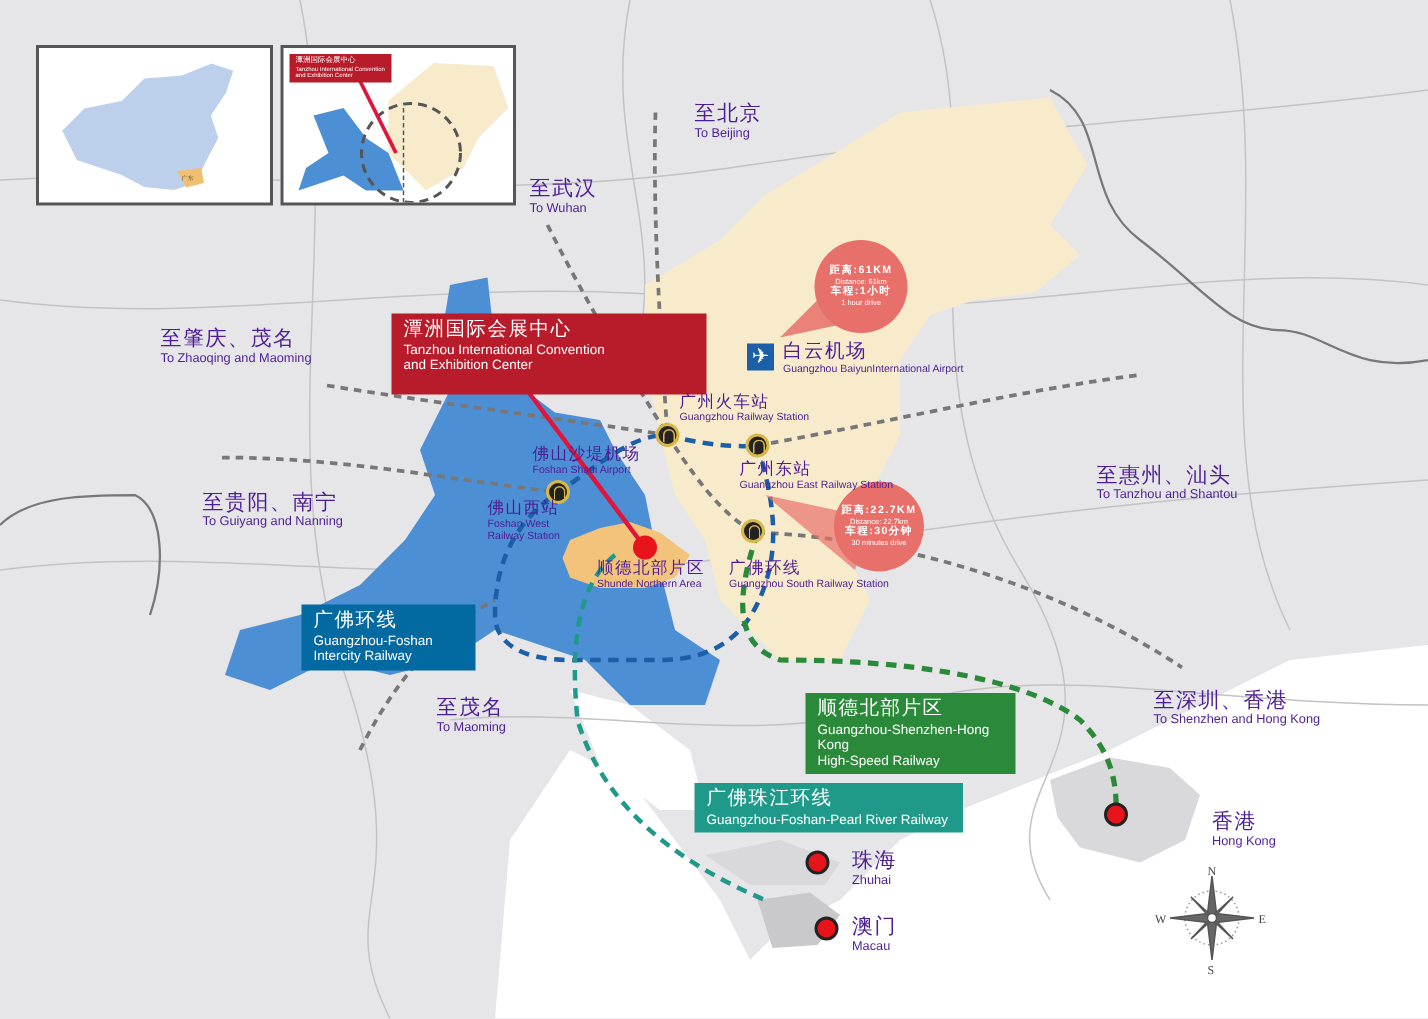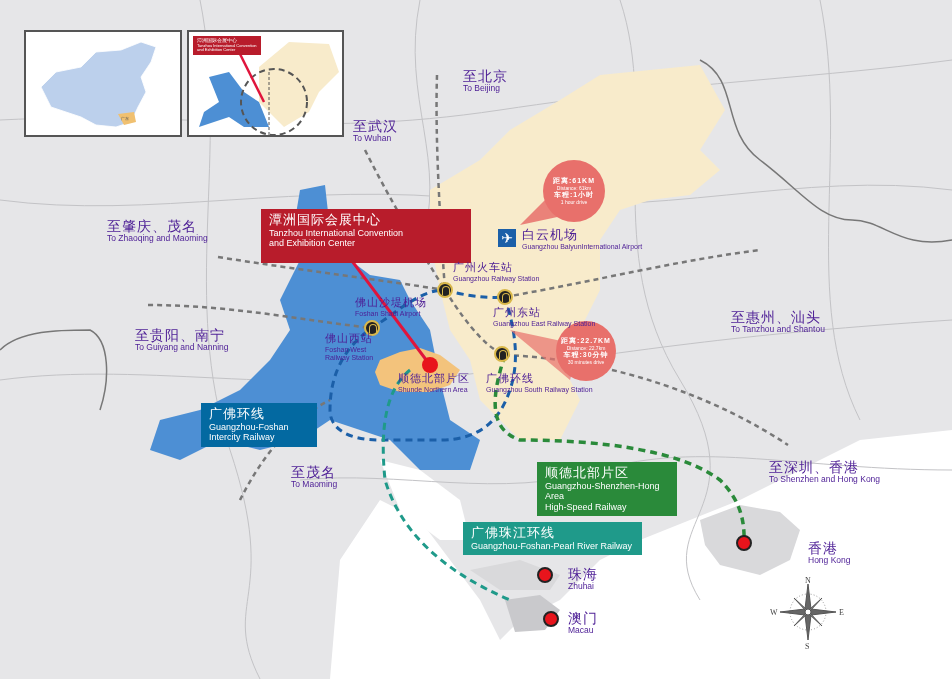--- a/index.html
+++ b/index.html
@@ -202,21 +202,21 @@
     <div class="en">Shunde Northern Area</div>
   </div>
 
 <div class="box" style="left:201px;top:403px;width:100px;background:#0369a1;">
   <div class="cn">广佛环线</div>
     <div class="en">Guangzhou-Foshan</div>
     <div class="en">Intercity Railway</div>
 </div>
 <div class="box" style="left:537px;top:462px;width:124px;background:#2a8a3a;">
   <div class="cn">顺德北部片区</div>
-    <div class="en">Guangzhou-Shenzhen-Hong Area</div>
+    <div class="en">Guangzhou-Shenzhen-Hong Kong</div>
     <div class="en">High-Speed Railway</div>
 </div>
 <div class="box" style="left:463px;top:522px;width:163px;background:#1f9a8a;">
   <div class="cn">广佛珠江环线</div>
     <div class="en">Guangzhou-Foshan-Pearl River Railway</div>
 </div>
 
 <div class="city-dot" style="left:537px;top:567px;"></div>
 <div class="lbl" style="left:568px;top:566px;">
     <div class="cn">珠海</div>

